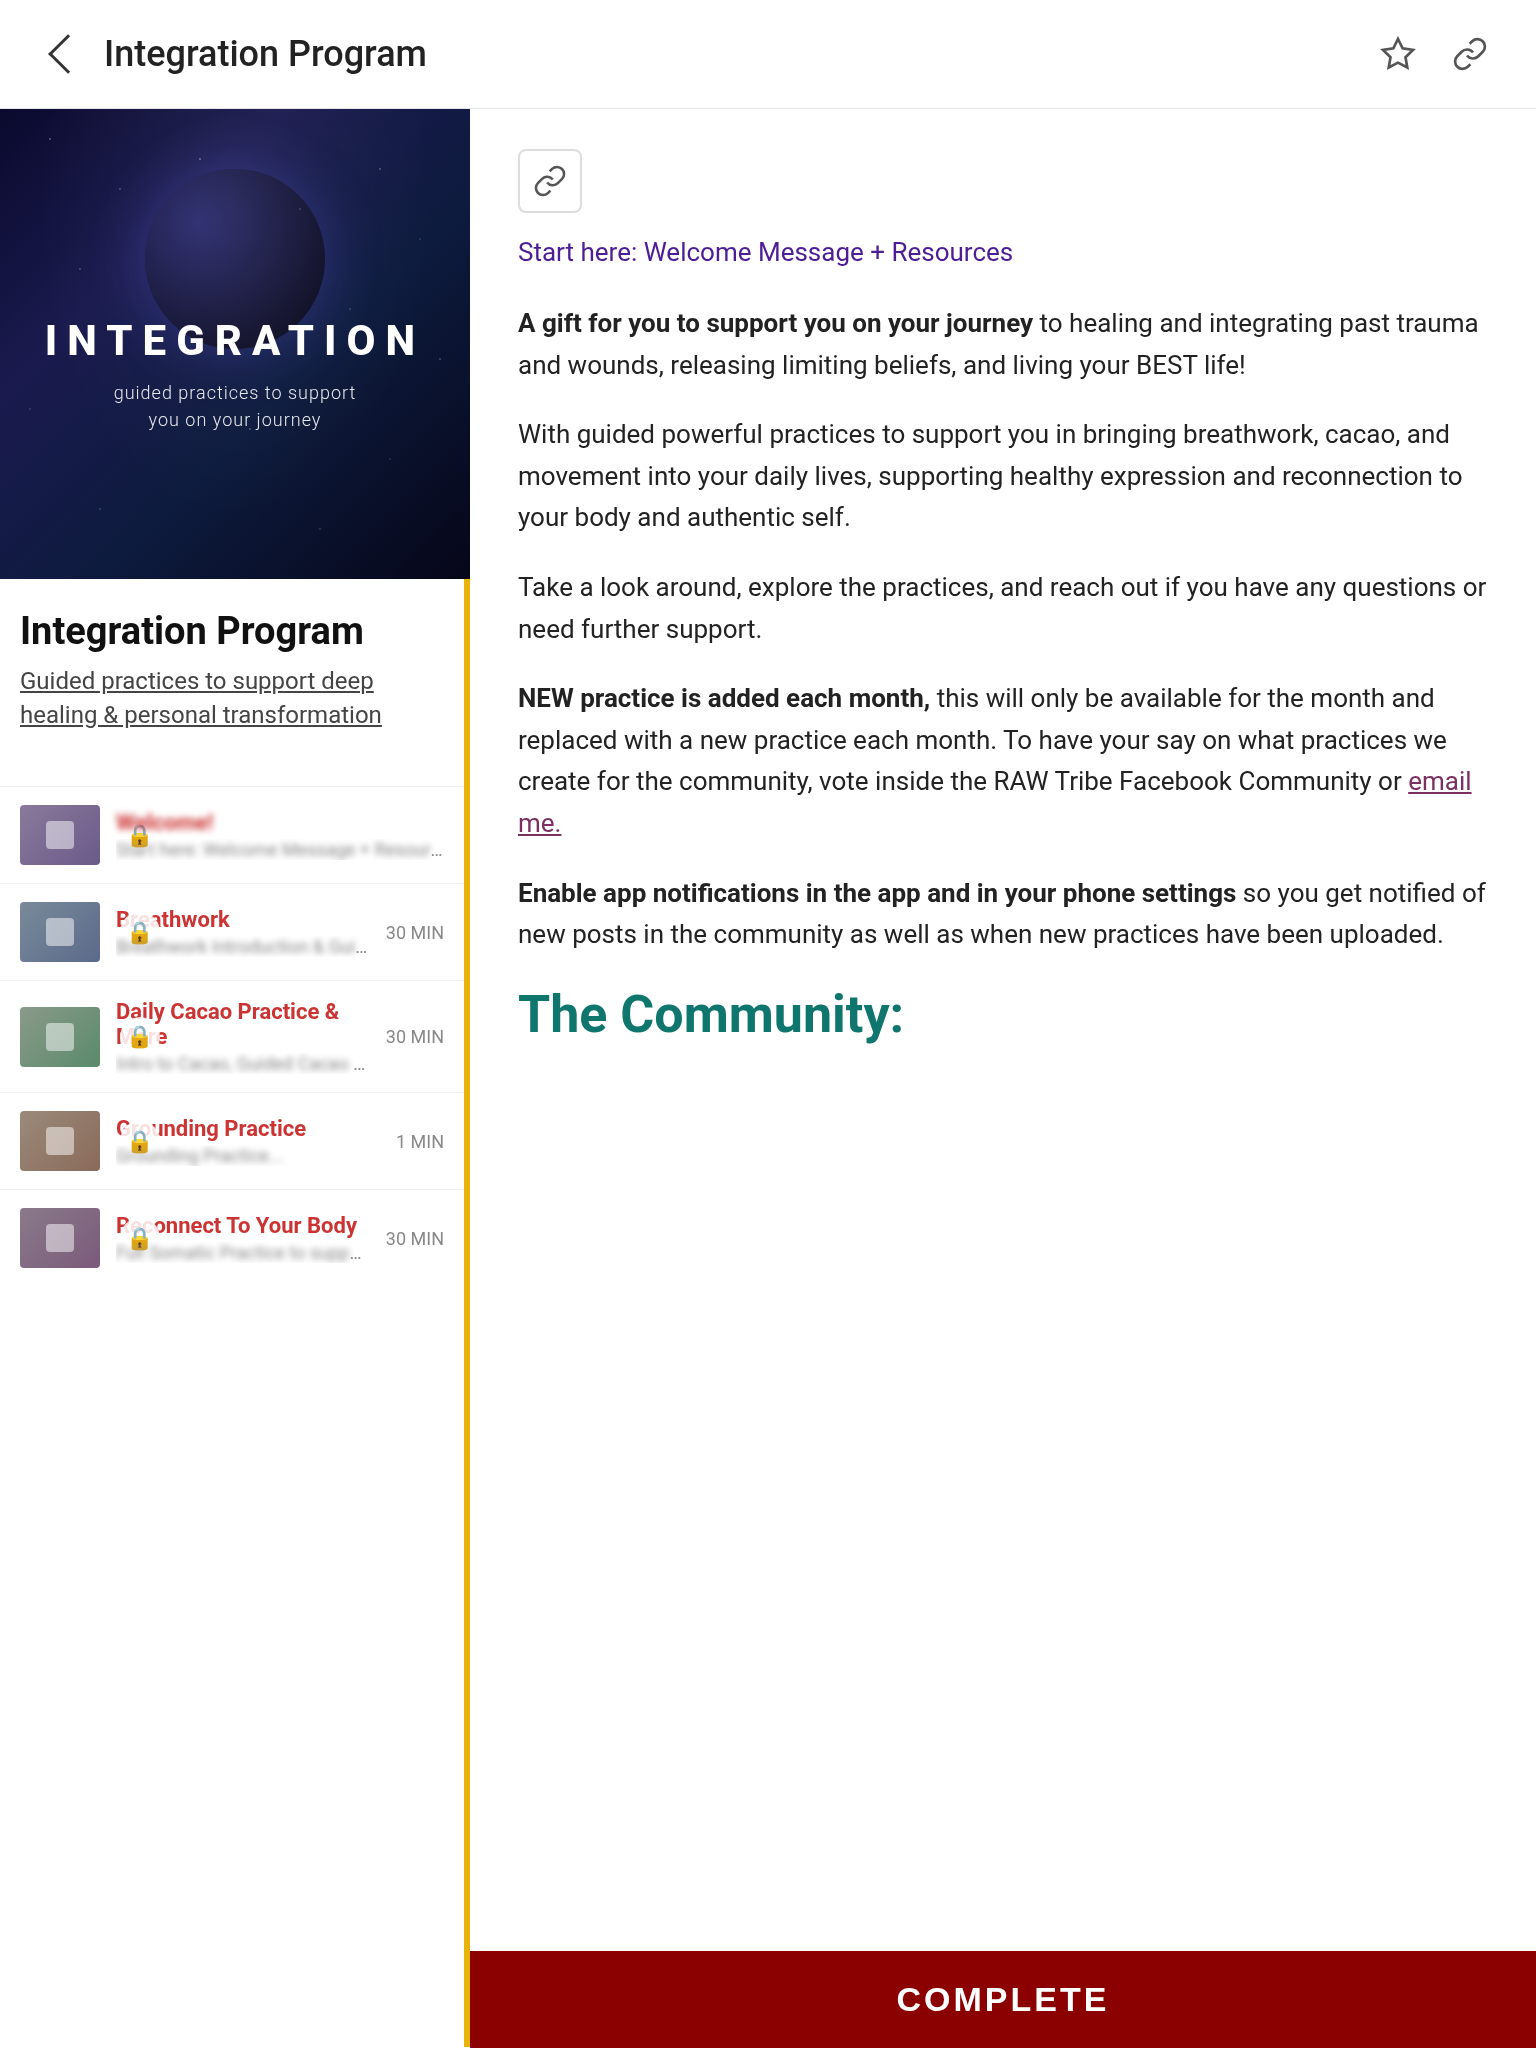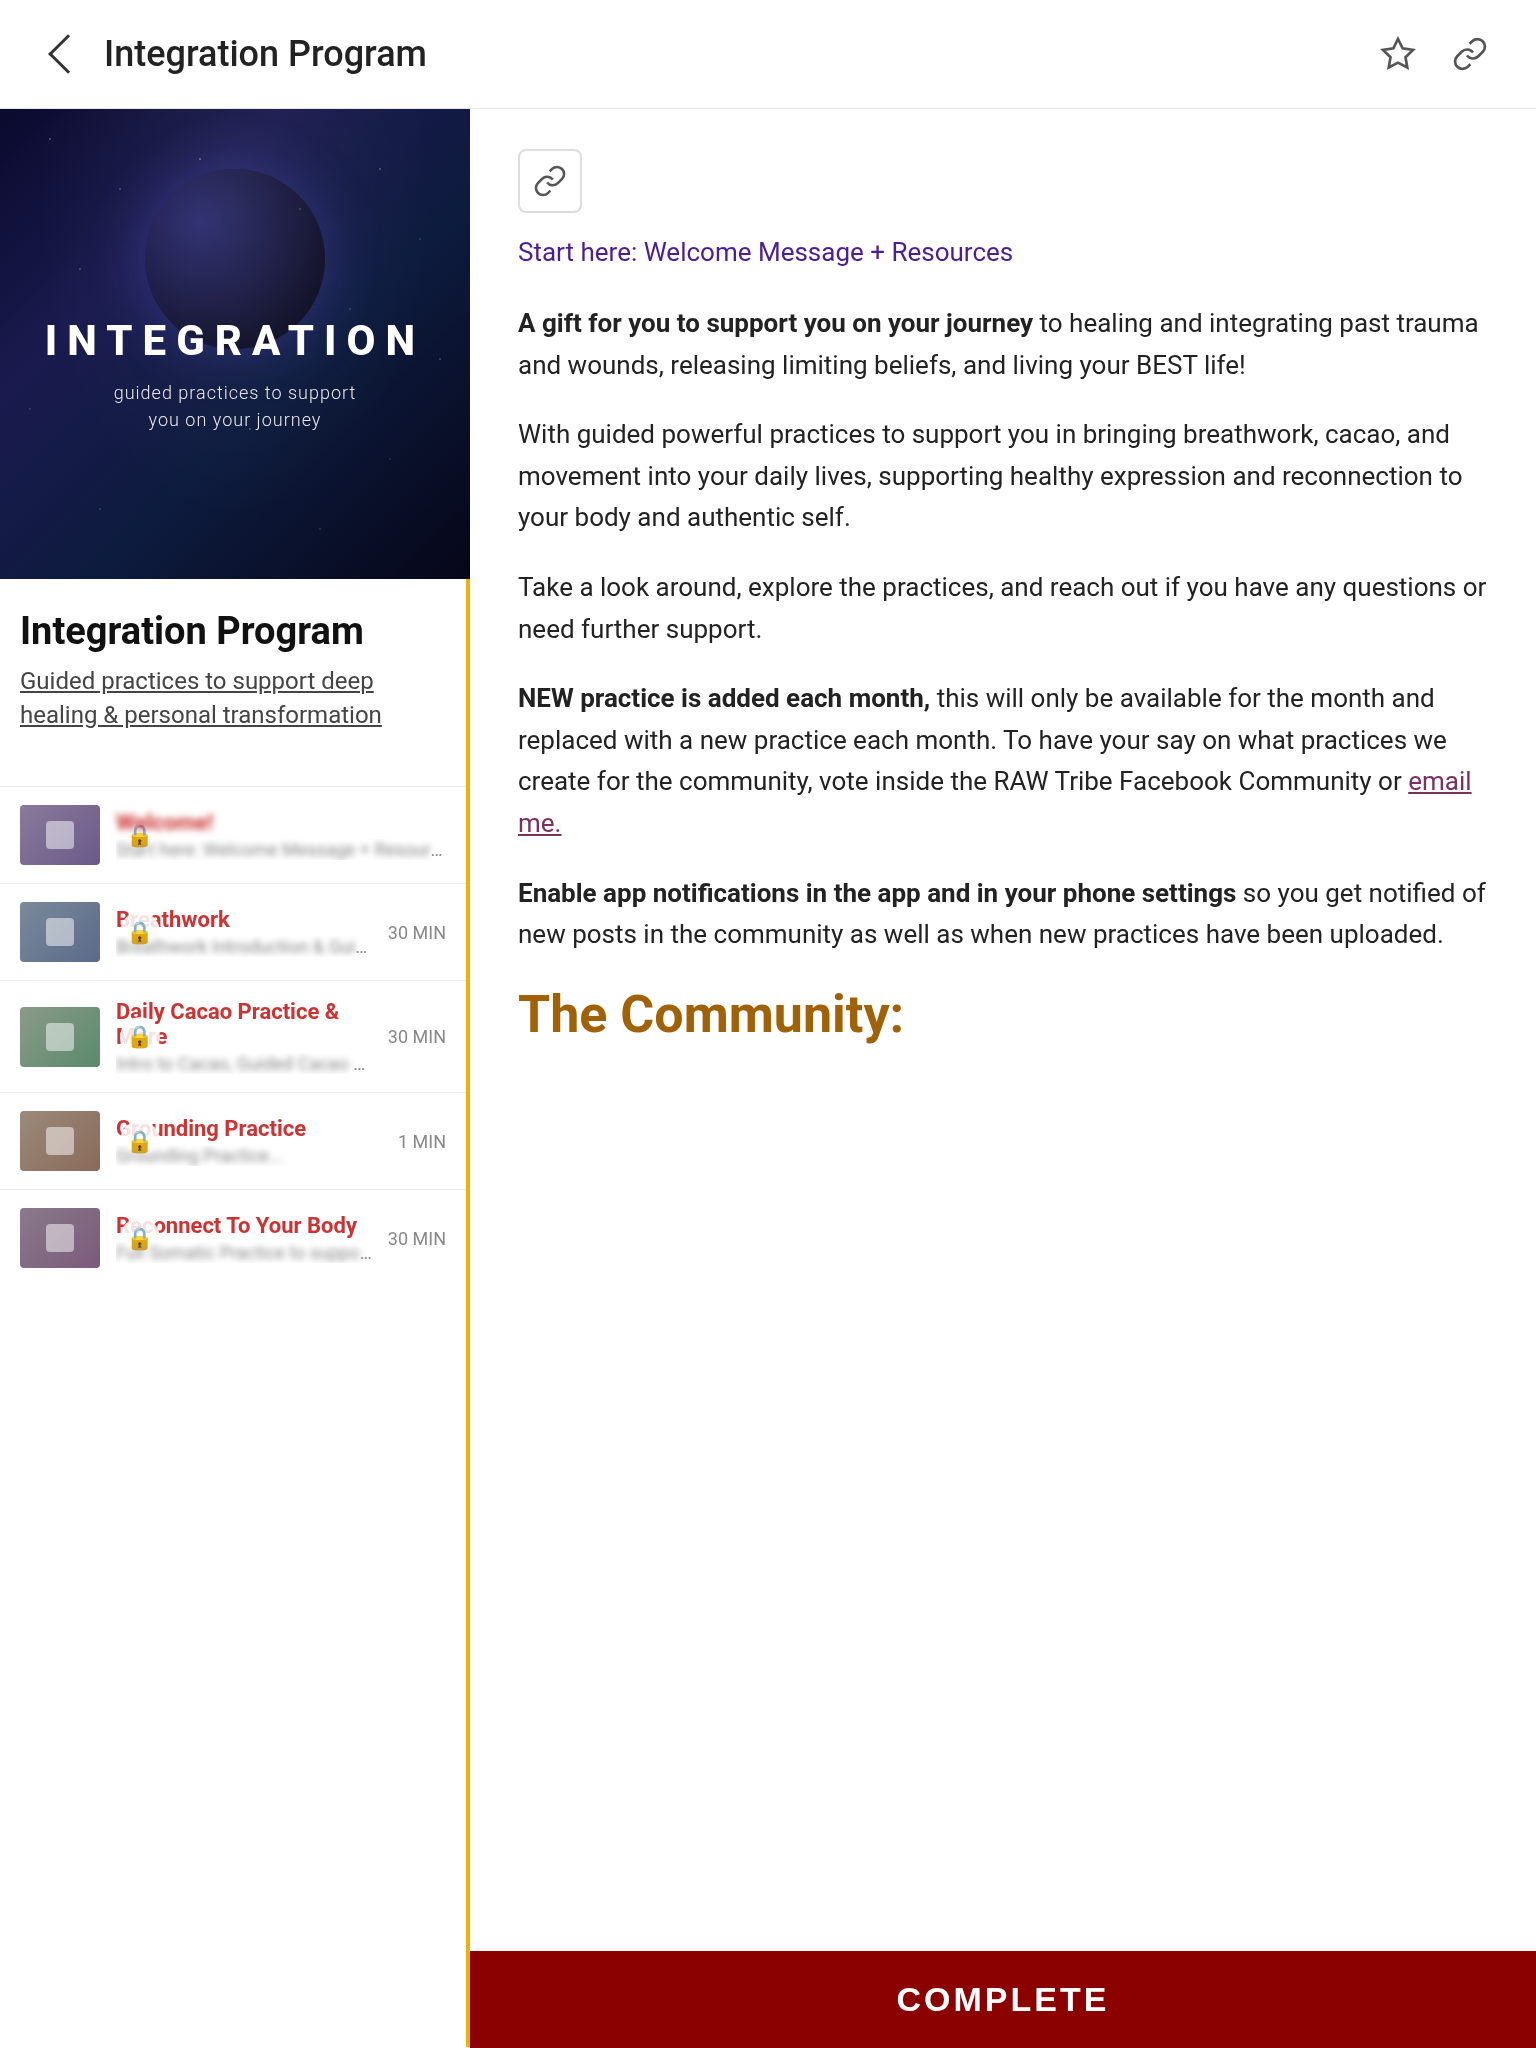--- a/index.html
+++ b/index.html
@@ -73,21 +73,21 @@
     .main-content {
       display: flex;
       width: 100%;
       min-height: calc(2048px - 110px);
     }
 
     
     .left-panel {
       width: 470px;
       flex-shrink: 0;
-      border-right: 4px solid #eab308;
+      border-right: 6px solid #eab308;
     }
     .hero-image {
       width: 470px;
       height: 470px;
       background: linear-gradient(135deg, #0a0a2e 0%, #1a1a4e 30%, #0d1b3e 60%, #060618 100%);
       position: relative;
       overflow: hidden;
       display: flex;
       align-items: center;
       justify-content: center;
@@ -302,21 +302,21 @@
       font-weight: 700;
     }
     .link-text {
       color: #7a3060;
       text-decoration: underline;
     }
 
     .community-heading {
       font-size: 52px;
       font-weight: 700;
-      color: #a16207;
+      color: #0f766e;
       margin-top: 10px;
     }
 
     
     .complete-btn {
       position: fixed;
       bottom: 0;
       right: 0;
       width: calc(1536px - 470px);
       height: 97px;

